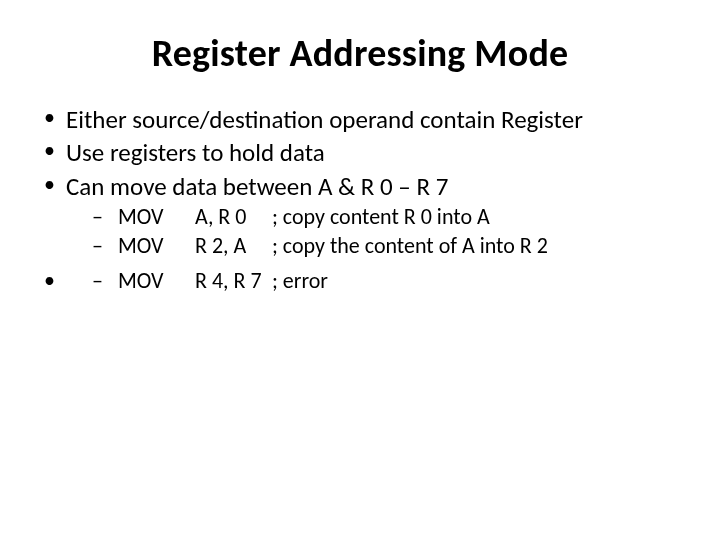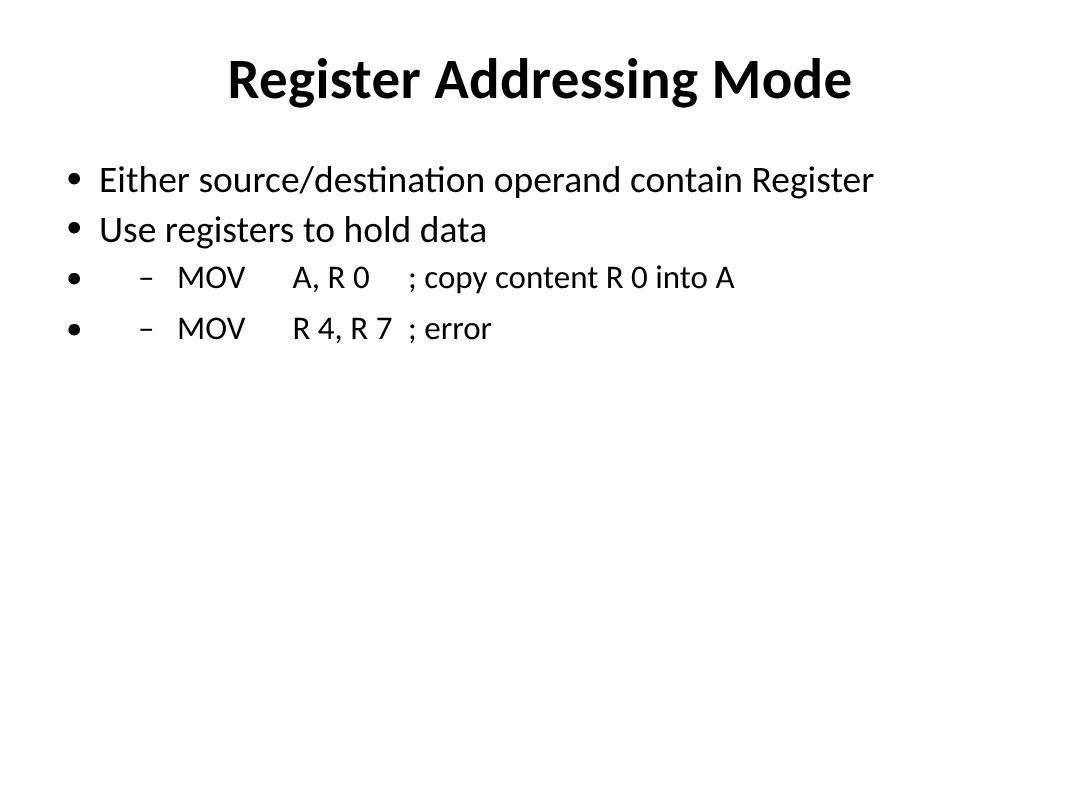--- a/index.html
+++ b/index.html
@@ -80,26 +80,34 @@
 </head>
 <body>
 
 <div class="slide">
   <h1 class="title">Register Addressing Mode</h1>
 
   <ul class="lvl1">
     <li>Either source/destination operand contain Register</li>
     <li>Use registers to hold data</li>
     <li>
+      <span>Can move data between A &amp; R 0 – R 7</span>
       <ul class="lvl2">
         <li>
           <span class="code-row">
             <span class="mnem">MOV</span>
             <span class="ops">A, R 0</span>
             <span class="cmt">; copy content R 0 into A</span>
+          </span>
+        </li>
+        <li>
+          <span class="code-row">
+            <span class="mnem">MOV</span>
+            <span class="ops">R 2, A</span>
+            <span class="cmt">; copy the content of A into R 2</span>
           </span>
         </li>
       </ul>
     </li>
     <li>
       <ul class="lvl2">
         <li>
           <span class="code-row">
             <span class="mnem">MOV</span>
             <span class="ops">R 4, R 7</span>

